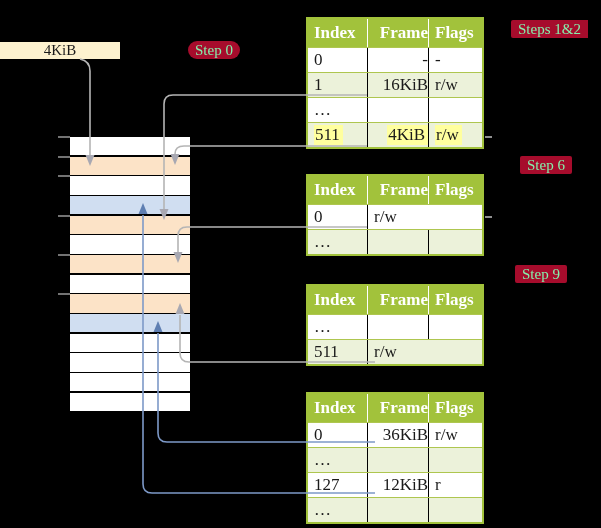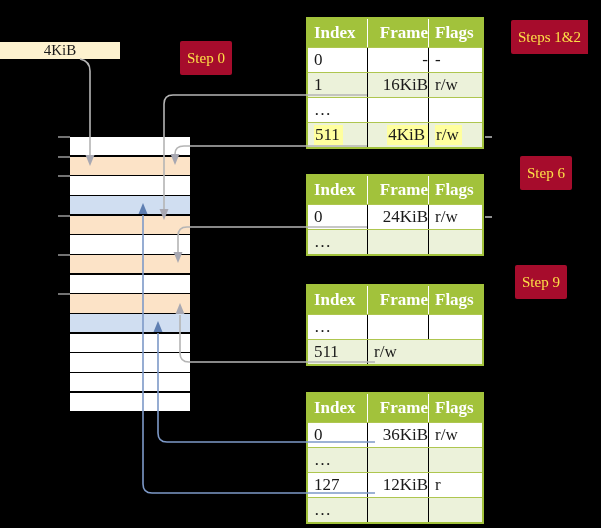--- a/index.html
+++ b/index.html
@@ -7,24 +7,24 @@
     position:relative;width:601px;height:528px;background:#000;overflow:hidden;
     font-family:"Liberation Serif","DejaVu Serif",serif;
   }
   
   .sizebox{
     position:absolute;left:0;top:42px;width:120px;height:17px;
     background:#fdf2cf;color:#1a1a1a;font-size:15px;line-height:17px;text-align:center;
   }
   
   .steplabel{
-    position:absolute;height:18px;line-height:18px;padding:8px 7px;
-    background:#a60c2c;color:#fde047;font-size:15px;border-radius:2px;white-space:nowrap;
-  }
-  #lbl-step0{left:180px;top:41px;}
+    position:absolute;height:18px;line-height:18px;padding:0 7px;
+    background:#a60c2c;color:#86efac;font-size:15px;border-radius:2px;white-space:nowrap;
+  }
+  #lbl-step0{left:188px;top:41px;border-radius:9px;}
   #lbl-steps12{left:511px;top:20px;border-top-right-radius:0;border-bottom-right-radius:0;}
   #lbl-step3{left:520px;top:156px;}
   #lbl-step4{left:515px;top:265px;}
   
   .memcol{
     position:absolute;left:70px;top:137px;width:120px;height:274px;
     display:flex;flex-direction:column;background:#000;
   }
   .mrow{flex:1;}
   .mrow + .mrow{margin-top:1.5px;}
@@ -115,21 +115,20 @@
   </div>
 
   <div class="ptable" style="left:306px;top:174px;">
     <div class="hdr">
       <div class="hc col1">Index</div>
       <div class="hc col2">Frame</div>
       <div class="hc col3">Flags</div>
     </div>
     <div class="r rw">
       <div class="c col1">0</div>
-      <div class="c col2">24KiB</div>
       <div class="c col3">r/w</div>
     </div>
     <div class="r rg">
       <div class="c col1">…</div>
       <div class="c col2"></div>
       <div class="c col3"></div>
     </div>
   </div>
 
   <div class="ptable" style="left:306px;top:284px;">

